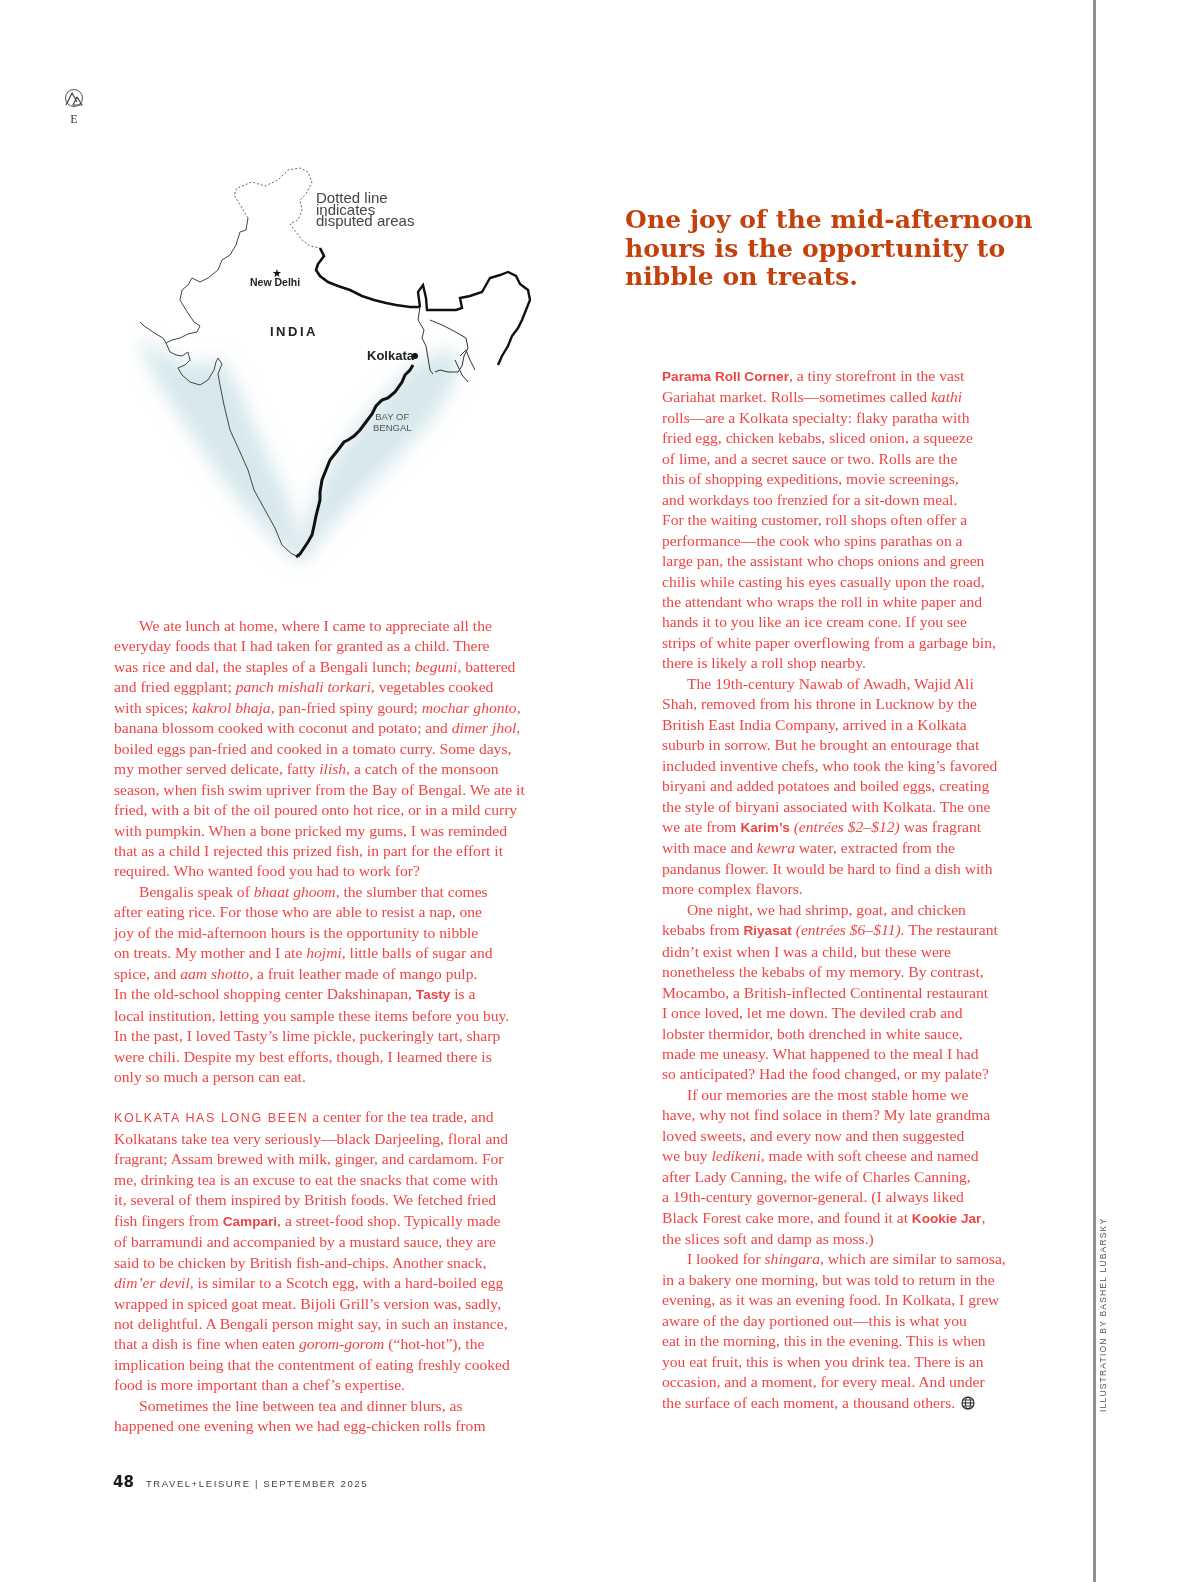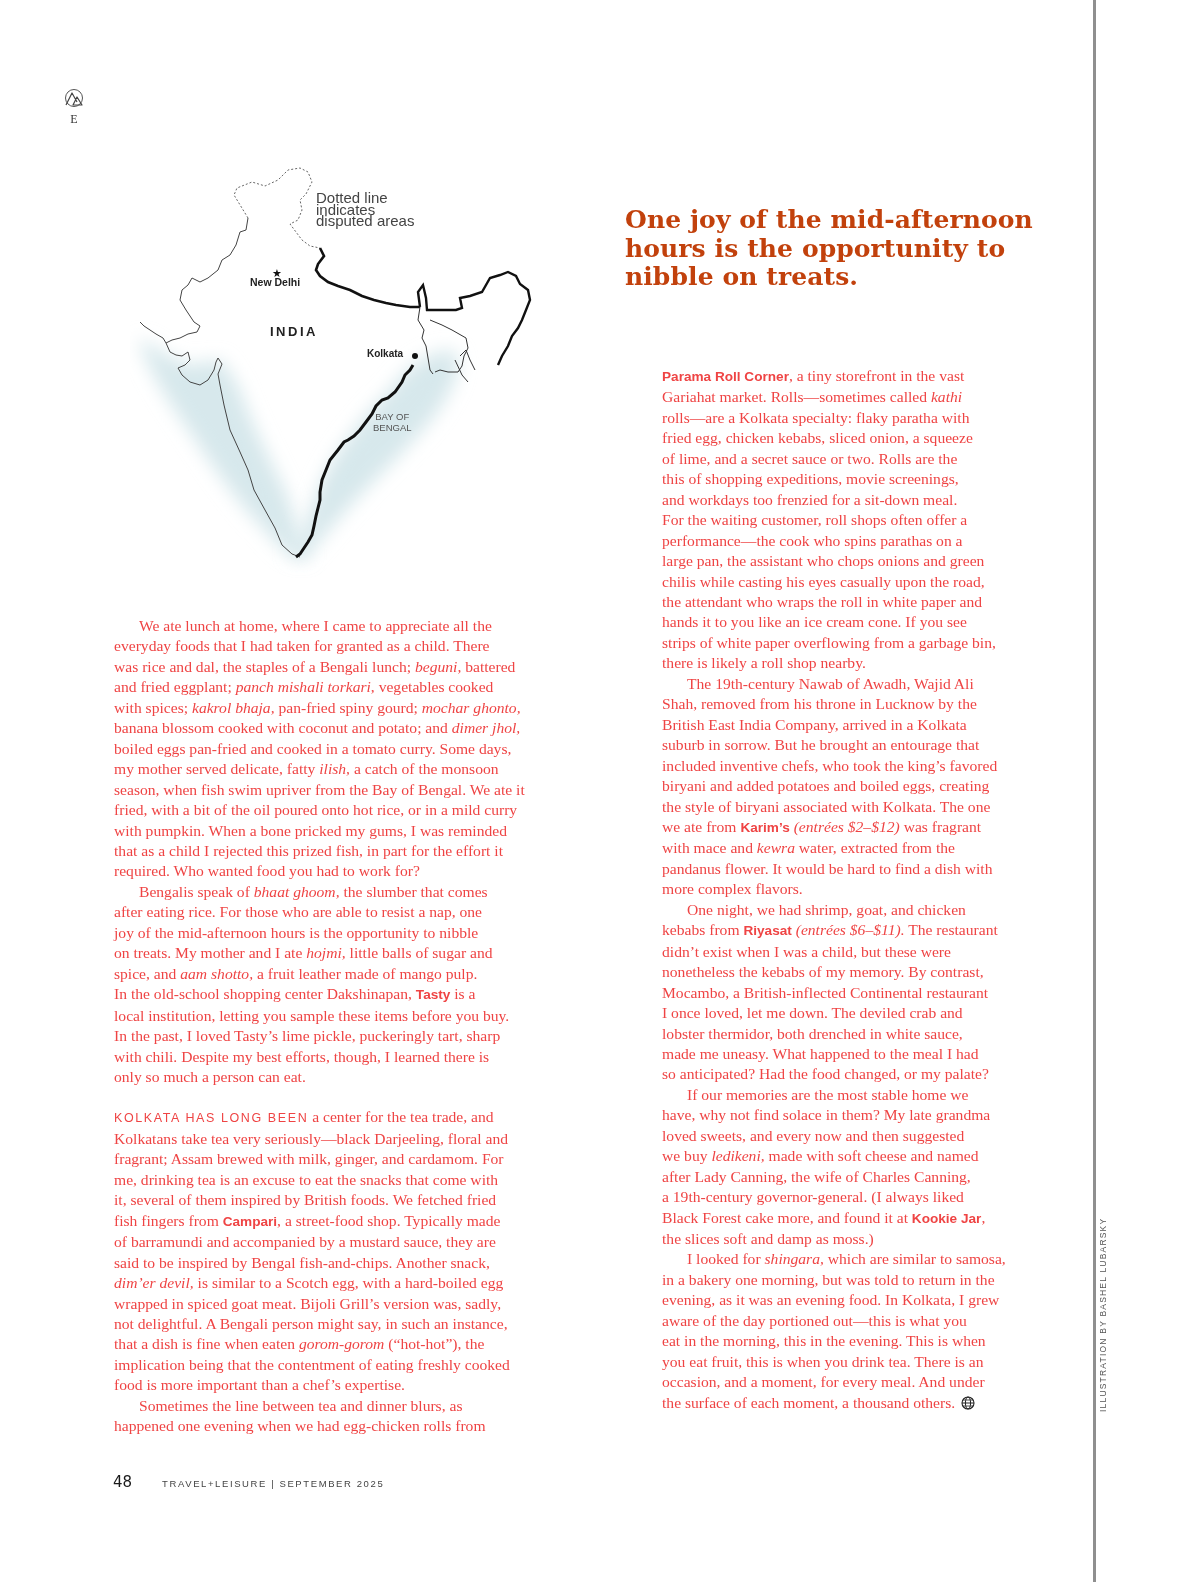--- a/index.html
+++ b/index.html
@@ -26,21 +26,21 @@
   #col-left { left:114px; top:616px; width:432px; }
   #col-right { left:662px; top:366px; width:362px; }
   .col .l { display:block; white-space:nowrap; }
   .col .ind { padding-left:25px; }
   .biz { font-family:"Liberation Sans", "DejaVu Sans", sans-serif; font-weight:bold; font-size:13.6px; }
   .smallcaps { font-family:"Liberation Sans", sans-serif; font-size:12.5px; letter-spacing:1.6px; }
   em { font-style:italic; }
   .globe { display:inline-block; vertical-align:-2px; margin-left:2px; }
 
   #footer { position:absolute; left:113px; top:1473px; white-space:nowrap; }
-  #footer .pg { font-family:"DejaVu Sans", sans-serif; font-weight:normal; font-size:15px; color:#1a1a1a; margin-right:26px; }
+  #footer .pg { font-family:"DejaVu Sans", sans-serif; font-weight:bold; font-size:15px; color:#1a1a1a; margin-right:8px; }
   #footer .mast { font-family:"Liberation Sans", sans-serif; font-size:9.5px; letter-spacing:1.6px; color:#444; }
 </style>
 </head>
 <body>
 
 <div id="logo">
   <svg width="22" height="20" viewBox="0 0 22 20">
     <circle cx="11" cy="10" r="8.5" fill="none" stroke="#555" stroke-width="1"></circle>
     <path d="M3 17 L9 5 L14 14 M10 17 L14 9 L19 17 Z" fill="none" stroke="#444" stroke-width="1.2" stroke-linejoin="round"></path>
   </svg>
@@ -72,21 +72,21 @@
     <text x="142" y="117" font-size="11" font-family="DejaVu Sans, sans-serif" fill="#111">★</text>
     <circle cx="285" cy="196" r="3" fill="#111"></circle>
   </svg>
   <div class="map-label" style="left:186px;top:32px;font-size:15px;line-height:11.5px;color:#444;">
     <div>Dotted line</div>
     <div>indicates</div>
     <div>disputed areas</div>
   </div>
   <div class="map-label" style="left:120px;top:116px;font-size:10.5px;font-weight:bold;">New Delhi</div>
   <div class="map-label" style="left:140px;top:164px;font-size:13px;font-weight:bold;letter-spacing:2.5px;">INDIA</div>
-  <div class="map-label" style="left:237px;top:188px;font-size:10px;font-weight:bold;">Kolkata</div>
+  <div class="map-label" style="left:237px;top:188px;font-size:13px;font-weight:bold;">Kolkata</div>
   <div class="map-label" style="left:243px;top:252px;font-size:9.5px;line-height:10.5px;color:#555;text-align:center;">
     <div>BAY OF</div>
     <div>BENGAL</div>
   </div>
 </div>
 
 <div id="pullquote">
   <div>One joy of the mid-afternoon</div>
   <div>hours is the opportunity to</div>
   <div>nibble on treats.</div>
@@ -107,30 +107,30 @@
     <span class="l"><span>that as a child I rejected this prized fish, in part for the effort it</span></span>
     <span class="l"><span>required. Who wanted food you had to work for?</span></span>
     <span class="l ind"><span>Bengalis speak of </span><em>bhaat ghoom,</em><span> the slumber that comes</span></span>
     <span class="l"><span>after eating rice. For those who are able to resist a nap, one</span></span>
     <span class="l"><span>joy of the mid-afternoon hours is the opportunity to nibble</span></span>
     <span class="l"><span>on treats. My mother and I ate </span><em>hojmi,</em><span> little balls of sugar and</span></span>
     <span class="l"><span>spice, and </span><em>aam shotto,</em><span> a fruit leather made of mango pulp.</span></span>
     <span class="l"><span>In the old-school shopping center Dakshinapan, </span><span class="biz">Tasty</span><span> is a</span></span>
     <span class="l"><span>local institution, letting you sample these items before you buy.</span></span>
     <span class="l"><span>In the past, I loved Tasty’s lime pickle, puckeringly tart, sharp</span></span>
-    <span class="l"><span>with chili. Despite my best efforts, though, I learned there is</span></span>
+    <span class="l"><span>were chili. Despite my best efforts, though, I learned there is</span></span>
     <span class="l"><span>only so much a person can eat.</span></span>
     <span class="l" style="margin-top: 20px;"><span class="smallcaps">KOLKATA HAS LONG BEEN</span><span> a center for the tea trade, and</span></span>
     <span class="l"><span>Kolkatans take tea very seriously—black Darjeeling, floral and</span></span>
     <span class="l"><span>fragrant; Assam brewed with milk, ginger, and cardamom. For</span></span>
     <span class="l"><span>me, drinking tea is an excuse to eat the snacks that come with</span></span>
     <span class="l"><span>it, several of them inspired by British foods. We fetched fried</span></span>
     <span class="l"><span>fish fingers from </span><span class="biz">Campari</span><span>, a street-food shop. Typically made</span></span>
     <span class="l"><span>of barramundi and accompanied by a mustard sauce, they are</span></span>
-    <span class="l"><span>said to be inspired by Bengal fish-and-chips. Another snack,</span></span>
+    <span class="l"><span>said to be chicken by British fish-and-chips. Another snack,</span></span>
     <span class="l"><em>dim’er devil,</em><span> is similar to a Scotch egg, with a hard-boiled egg</span></span>
     <span class="l"><span>wrapped in spiced goat meat. Bijoli Grill’s version was, sadly,</span></span>
     <span class="l"><span>not delightful. A Bengali person might say, in such an instance,</span></span>
     <span class="l"><span>that a dish is fine when eaten </span><em>gorom-gorom</em><span> (“hot-hot”), the</span></span>
     <span class="l"><span>implication being that the contentment of eating freshly cooked</span></span>
     <span class="l"><span>food is more important than a chef’s expertise.</span></span>
     <span class="l ind"><span>Sometimes the line between tea and dinner blurs, as</span></span>
     <span class="l"><span>happened one evening when we had egg-chicken rolls from</span></span>
   </div>
 <div id="col-right" class="col">

